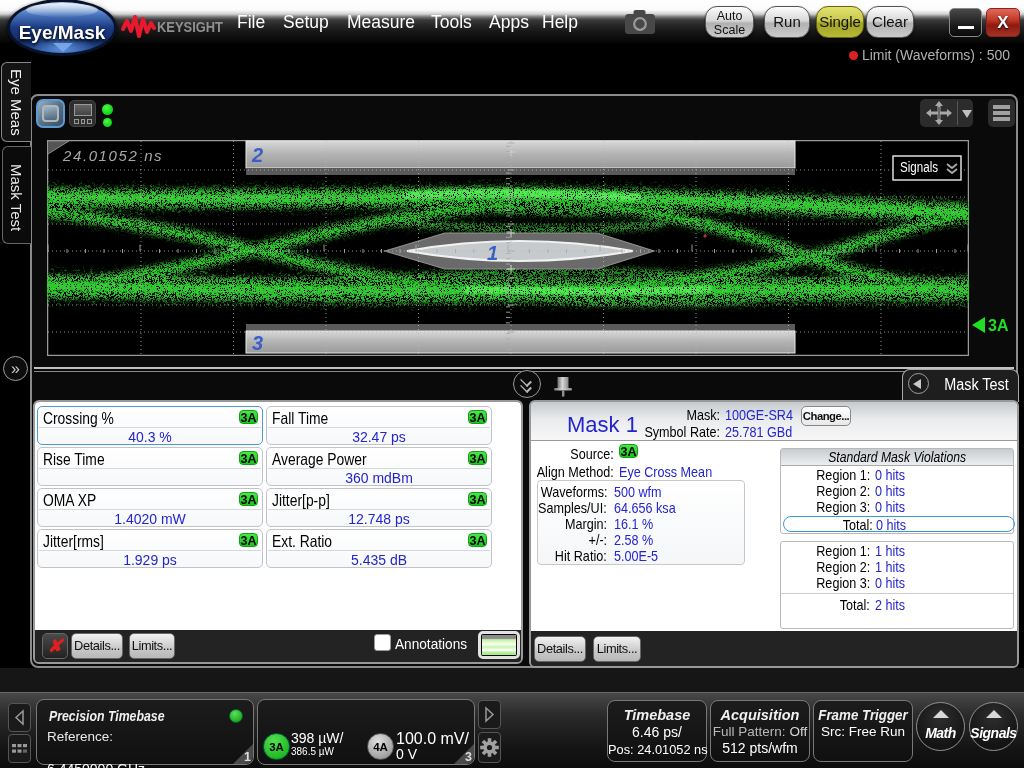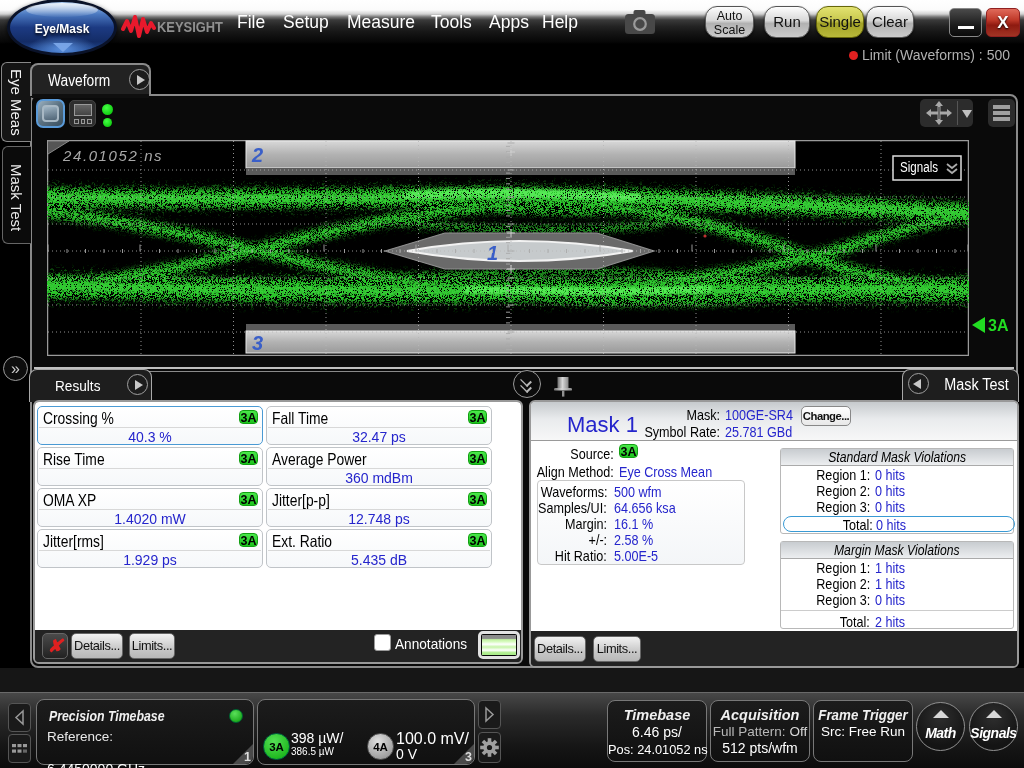--- a/index.html
+++ b/index.html
@@ -9,21 +9,21 @@
 
 #topbar { position:absolute; top:0; left:0; width:1024px; height:44px;
   background:linear-gradient(to bottom,#ffffff 0px,#fbfbfb 10px,#d2d2d2 14px,#757575 17px,#3a3a3a 20px,#242424 26px,#161616 32px,#060606 42px,#000 44px); }
 .menuitem { position:absolute; top:12px; color:#fff; font-size:17.5px; }
 #logo { position:absolute; left:7px; top:-1px; width:110px; height:57px; border-radius:50%;
   background:radial-gradient(ellipse 48% 38% at 50% 92%, #5a90de 0%, rgba(60,110,200,0) 70%),
              linear-gradient(to bottom, #a8c8ee 0%, #4a78c0 24%, #1c3a82 50%, #142c66 78%, #24509e 100%);
   border:3px solid #0a1228; box-shadow:0 2px 5px rgba(0,0,0,0.8); z-index:50; }
 #logo .gloss { position:absolute; left:16px; top:1px; width:72px; height:14px; border-radius:50%;
   background:linear-gradient(to bottom, rgba(255,255,255,0.8), rgba(255,255,255,0.04)); }
-#logo .txt { position:absolute; width:100%; top:20px; text-align:center; color:#fff; font-size:12px; font-weight:bold;
+#logo .txt { position:absolute; width:100%; top:20px; text-align:center; color:#fff; font-size:19px; font-weight:bold;
   text-shadow:0 2px 3px rgba(0,0,0,0.9); letter-spacing:0px; }
 #logo .chev { position:absolute; left:43px; top:41px; width:0; height:0; border-left:10px solid transparent; border-right:10px solid transparent; border-top:9px solid #7aa6e8; opacity:0.95; }
 .pillbtn { position:absolute; top:6px; height:32px; border-radius:12px; border:1px solid #555;
   background:linear-gradient(to bottom,#fdfdfd 0%,#d8d8d8 45%,#b2b2b2 55%,#cacaca 100%);
   color:#111; font-size:15px; text-align:center; box-shadow:0 1px 2px rgba(0,0,0,0.6); }
 #btn-autoscale { left:705px; width:49px; font-size:12.5px; line-height:14px; padding-top:2px; }
 #btn-run { left:764px; width:46px; line-height:30px; }
 #btn-single { left:816px; width:48px; line-height:30px;
   background:linear-gradient(to bottom,#e2e270 0%,#c8c84e 45%,#a2a226 55%,#b8b83a 100%); border-color:#66660a;}
 #btn-clear { left:866px; width:48px; line-height:30px; }
@@ -180,27 +180,20 @@
       <div class="chev"></div>
     </div>
   <div id="limitrow">
     <div class="dot"></div>
     <div class="txt">Limit (Waveforms) : 500</div>
   </div>
 
   <div id="mainpanel">
     <div style="position:absolute; left:2px; top:271px; width:980px; height:2px; background:#c0c0c0;"></div>
     <div style="position:absolute; left:2px; top:274.5px; width:980px; height:1.5px; background:#8a8a8a;"></div>
-  </div>
-  <div id="wavetab">
-      <div class="cover"></div>
-      <span class="lbl">Waveform</span>
-    <div class="playcirc" style="left:97px; top:4px;">
-        <div class="tri"></div>
-      </div>
   </div>
 
   <div id="sidetab1">
       <span class="vtext" style="left:23px; top:6px;">Eye Meas</span>
     </div>
   <div id="sidetab2">
       <span class="vtext" style="left:22px; top:17px; color:#e8e8e8;">Mask Test</span>
     </div>
   <div id="collapse">»</div>
 
@@ -439,28 +432,20 @@
         <line x1="459" y1="204.29999999999998" x2="463" y2="204.29999999999998"></line>
         <line x1="459" y1="209.64999999999998" x2="463" y2="209.64999999999998"></line>
         <line x1="460.5" y1="219" x2="467.5" y2="219"></line>
       </g>
       <text x="16" y="21" fill="#a8a8a8" font-style="italic" font-size="15" letter-spacing="1.6" font-family="&quot;Liberation Sans&quot;,sans-serif">24.01052 ns</text>
       <rect x="846" y="16" width="68" height="24" fill="#000" stroke="#ddd" stroke-width="1.5"></rect>
       <text x="853" y="32" fill="#fff" font-size="14" textLength="38" lengthAdjust="spacingAndGlyphs" font-family="&quot;Liberation Sans&quot;,sans-serif">Signals</text>
       <path d="M900 24 l5 4 l5 -4 M900 29 l5 4 l5 -4" fill="none" stroke="#aaa" stroke-width="1.8"></path>
     </svg>
 
-  <div id="res-tabbar">
-    <div id="res-tab">
-        <span class="lbl">Results</span>
-      <div class="playcirc" style="left:97px; top:4px;">
-          <div class="tri"></div>
-        </div>
-    </div>
-  </div>
   <div id="chevcirc">
       <div class="c1"></div>
       <div class="c2"></div>
     </div>
   <svg id="pin" viewBox="0 0 20 20" style="overflow:visible;">
     <defs>
         <linearGradient id="pg" x1="0" y1="0" x2="1" y2="0">
       <stop offset="0" stop-color="#707070"></stop>
           <stop offset="0.45" stop-color="#d8d8d8"></stop>
           <stop offset="1" stop-color="#888"></stop>
@@ -580,21 +565,20 @@
               <span class="vv"><span>0 hits</span></span>
             </div>
           <div class="totrow" style="border:1.5px solid #3a9ad4; border-radius:8px; margin:2px 2px 0; height:16px; font-size:15px;">
               <div class="viorow" style="top:-1px;">
                 <span class="vl" style="right:141px;"><span>Total:</span></span>
                 <span class="vv" style="left:92px;"><span>0 hits</span></span>
               </div>
             </div>
         </div>
         <div class="viogrp" style="top:100px; height:88px;">
-          <div class="viohead"><span class="cz czc">Margin Mask Violations</span></div>
           <div class="viorow">
               <span class="vl"><span>Region 1:</span></span>
               <span class="vv"><span>1 hits</span></span>
             </div>
           <div class="viorow">
               <span class="vl"><span>Region 2:</span></span>
               <span class="vv"><span>1 hits</span></span>
             </div>
           <div class="viorow">
               <span class="vl"><span>Region 3:</span></span>

